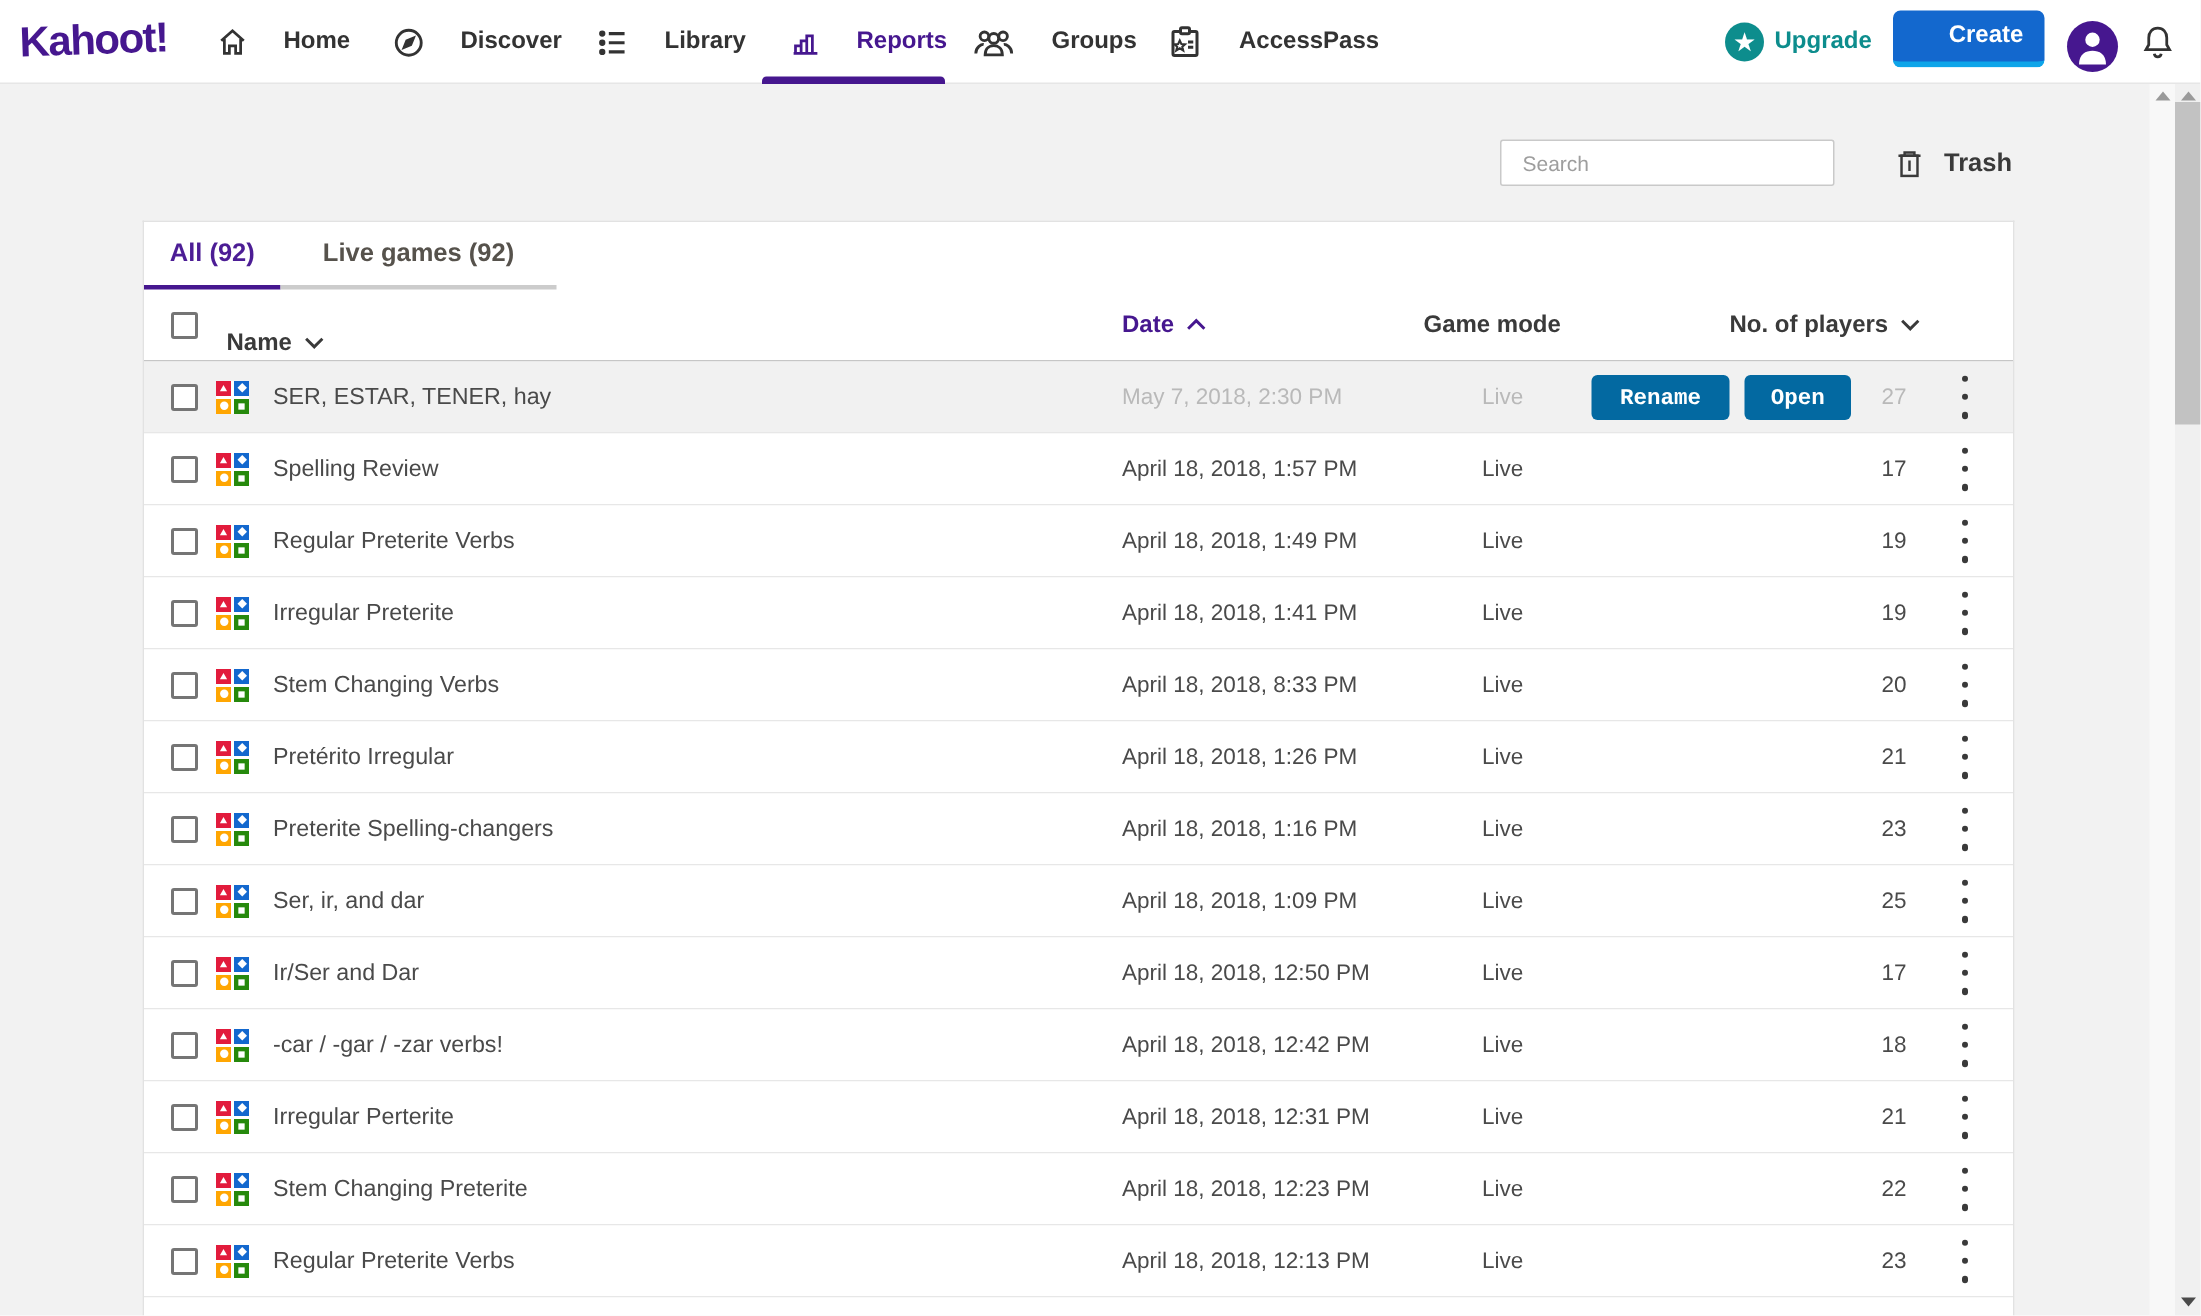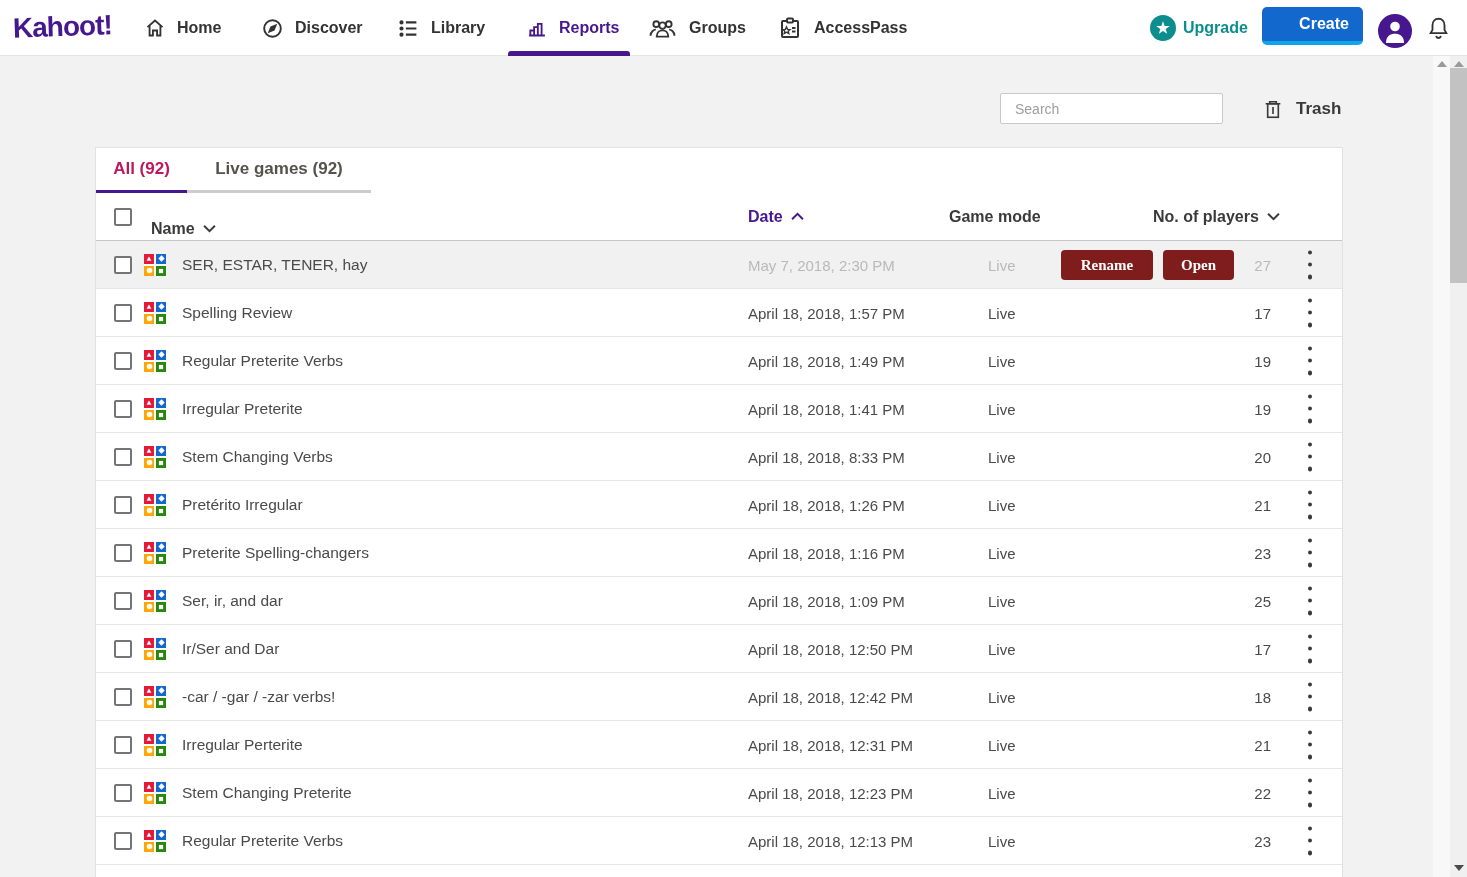--- a/index.html
+++ b/index.html
@@ -2,40 +2,40 @@
 <html><head>
 <meta charset="utf-8">
 <style>
   * { margin:0; padding:0; box-sizing:border-box; }
   html,body { width:1467px; height:877px; overflow:hidden; font-family:"Liberation Sans", sans-serif; }
   body { background:#f2f2f2; position:relative; }
 
   
   .topnav { position:absolute; top:0; left:0; width:1467px; height:56px; background:#fff; border-bottom:1px solid #e6e6e6; z-index:5; }
   .logo { position:absolute; left:13px; top:11px; font-size:28px; font-weight:bold; color:#46178f; letter-spacing:-1px; transform:rotate(-2deg); }
-  .nav-item { position:absolute; top:0; height:56px; display:flex; align-items:center; gap:12px; color:#333; font-weight:bold; font-size:16px; cursor:pointer; }
+  .nav-item { position:absolute; top:0; height:56px; display:flex; align-items:center; gap:24px; color:#333; font-weight:bold; font-size:16px; cursor:pointer; }
   .nav-item svg { display:block; }
   .nav-item.active { color:#46178f; }
   .nav-item.active .bar { position:absolute; bottom:0; left:-19px; width:122px; height:5px; background:#46178f; border-radius:3px 3px 0 0; }
   .upgrade { position:absolute; left:1150px; top:0; height:56px; display:flex; align-items:center; gap:7px; color:#0d8d8d; font-weight:bold; font-size:16px; }
   .upgrade-circle { width:26px; height:26px; border-radius:50%; background:#0d8d8d; color:#fff; display:flex; align-items:center; justify-content:center; font-size:15px; }
   .create-btn { position:absolute; left:1262px; top:7px; width:101px; height:38px; background:#1368ce; border:none; border-bottom:4px solid #0ea5e9; border-radius:5px; color:#fff; font-weight:bold; font-size:16px; font-family:inherit;padding-left:23px; }
   .avatar { position:absolute; left:1378px; top:14px; width:34px; height:34px; border-radius:50%; background:#46178f; overflow:hidden; }
   .bell { position:absolute; left:1427px; top:16px; }
 
   
   .search-box { position:absolute; left:1000px; top:93px; width:223px; height:31px; background:#fff; border:1px solid #c9c9c9; border-radius:2px; padding:0 14px; font-size:14px; color:#333; font-family:inherit; }
   .search-box::placeholder { color:#9e9e9e; }
   .trash { position:absolute; left:1264px; top:96px; display:flex; align-items:center; gap:14px; color:#3a3a3a; font-weight:bold; font-size:17px; height:26px; cursor:pointer; }
 
   
   .card { position:absolute; left:95px; top:147px; width:1248px; height:730px; background:#fff; border:1px solid #e2e2e2; border-bottom:none; }
   .tabs { height:45px; display:flex; }
   .tab { height:45px; display:flex; align-items:center; justify-content:center; font-weight:bold; font-size:17px; cursor:pointer; }
-  .tab1 { width:91px; color:#be185d; border-bottom:3px solid #46178f; }
+  .tab1 { width:91px; color:#4c1d95; border-bottom:3px solid #46178f; }
   .tab2 { width:184px; color:#56524c; border-bottom:3px solid #ccc; }
 
   .thead { height:48px; border-bottom:1px solid #c6c6c6; font-weight:bold; font-size:16px; color:#3a3a3a; position:relative; }
   .col { position:absolute; top:50%; transform:translateY(-50%); display:flex; align-items:center; gap:8px; }
   .col-name { left:55px;margin-top:12px; }
   .col-date { left:652px; color:#46178f; }
   .col-mode { left:853px; }
   .col-players { left:1057px; }
 
   .row { height:48px; position:relative; border-bottom:1px solid #e7e7e7; background:#fff; }
@@ -44,21 +44,21 @@
   .kicon { position:absolute; left:48px; top:50%; transform:translateY(-50%); width:22px; height:22px; background:#fff; display:grid; grid-template-columns:10px 10px; grid-template-rows:10px 10px; gap:2px; }
   .kicon span { display:flex; align-items:center; justify-content:center; }
   .k-red{background:#e21b3c;} .k-blue{background:#1368ce;} .k-yellow{background:#ffa602;} .k-green{background:#26890c;}
   .r-name { position:absolute; left:86px; top:50%; transform:translateY(-50%); font-size:15.5px; color:#4a4a4a; }
   .r-date { position:absolute; left:652px; top:50%; transform:translateY(-50%); font-size:15px; color:#4a4a4a; }
   .r-mode { position:absolute; left:892px; top:50%; transform:translateY(-50%); font-size:15px; color:#4a4a4a; }
   .r-players { position:absolute; left:1080px; width:95px; text-align:right; top:50%; transform:translateY(-50%); font-size:15px; color:#4a4a4a; }
   .row.hl .r-date, .row.hl .r-mode, .row.hl .r-players { color:#b9b9b9; }
   .kebab { position:absolute; left:1206px; top:50%; transform:translateY(-50%); width:16px; height:29px; display:flex; flex-direction:column; align-items:center; justify-content:space-between; cursor:pointer; }
   .kebab i { width:4.5px; height:4.5px; border-radius:50%; background:#3a3a3a; }
-  .row-btn { position:absolute; top:9px; height:30px; background:#7f1d1d; border:none; border-radius:4px; color:#fff; font-weight:bold; font-size:15px; font-family:Liberation Serif, serif; cursor:pointer; }
+  .row-btn { position:absolute; top:9px; height:30px; background:#0369a1; border:none; border-radius:4px; color:#fff; font-weight:bold; font-size:15px; font-family:Liberation Mono, monospace; cursor:pointer; }
   .btn-rename { left:965px; width:92px; }
   .btn-open { left:1067px; width:71px; }
 
   
   .sb-inner { position:absolute; left:1433px; top:56px; width:17px; height:821px; background:#f8f8f8; }
   .sb-outer { position:absolute; left:1450px; top:56px; width:17px; height:821px; background:#f0f0f0; }
   .sb-arrow { position:absolute; left:4px; width:0; height:0; border-left:5px solid transparent; border-right:5px solid transparent; }
   .sb-up { top:5px; border-bottom:6px solid #9a9a9a; }
   .sb-down { bottom:6px; border-top:6px solid #4a4a4a; }
   .sb-thumb { position:absolute; left:0; top:12px; width:17px; height:215px; background:#c2c2c2; }

